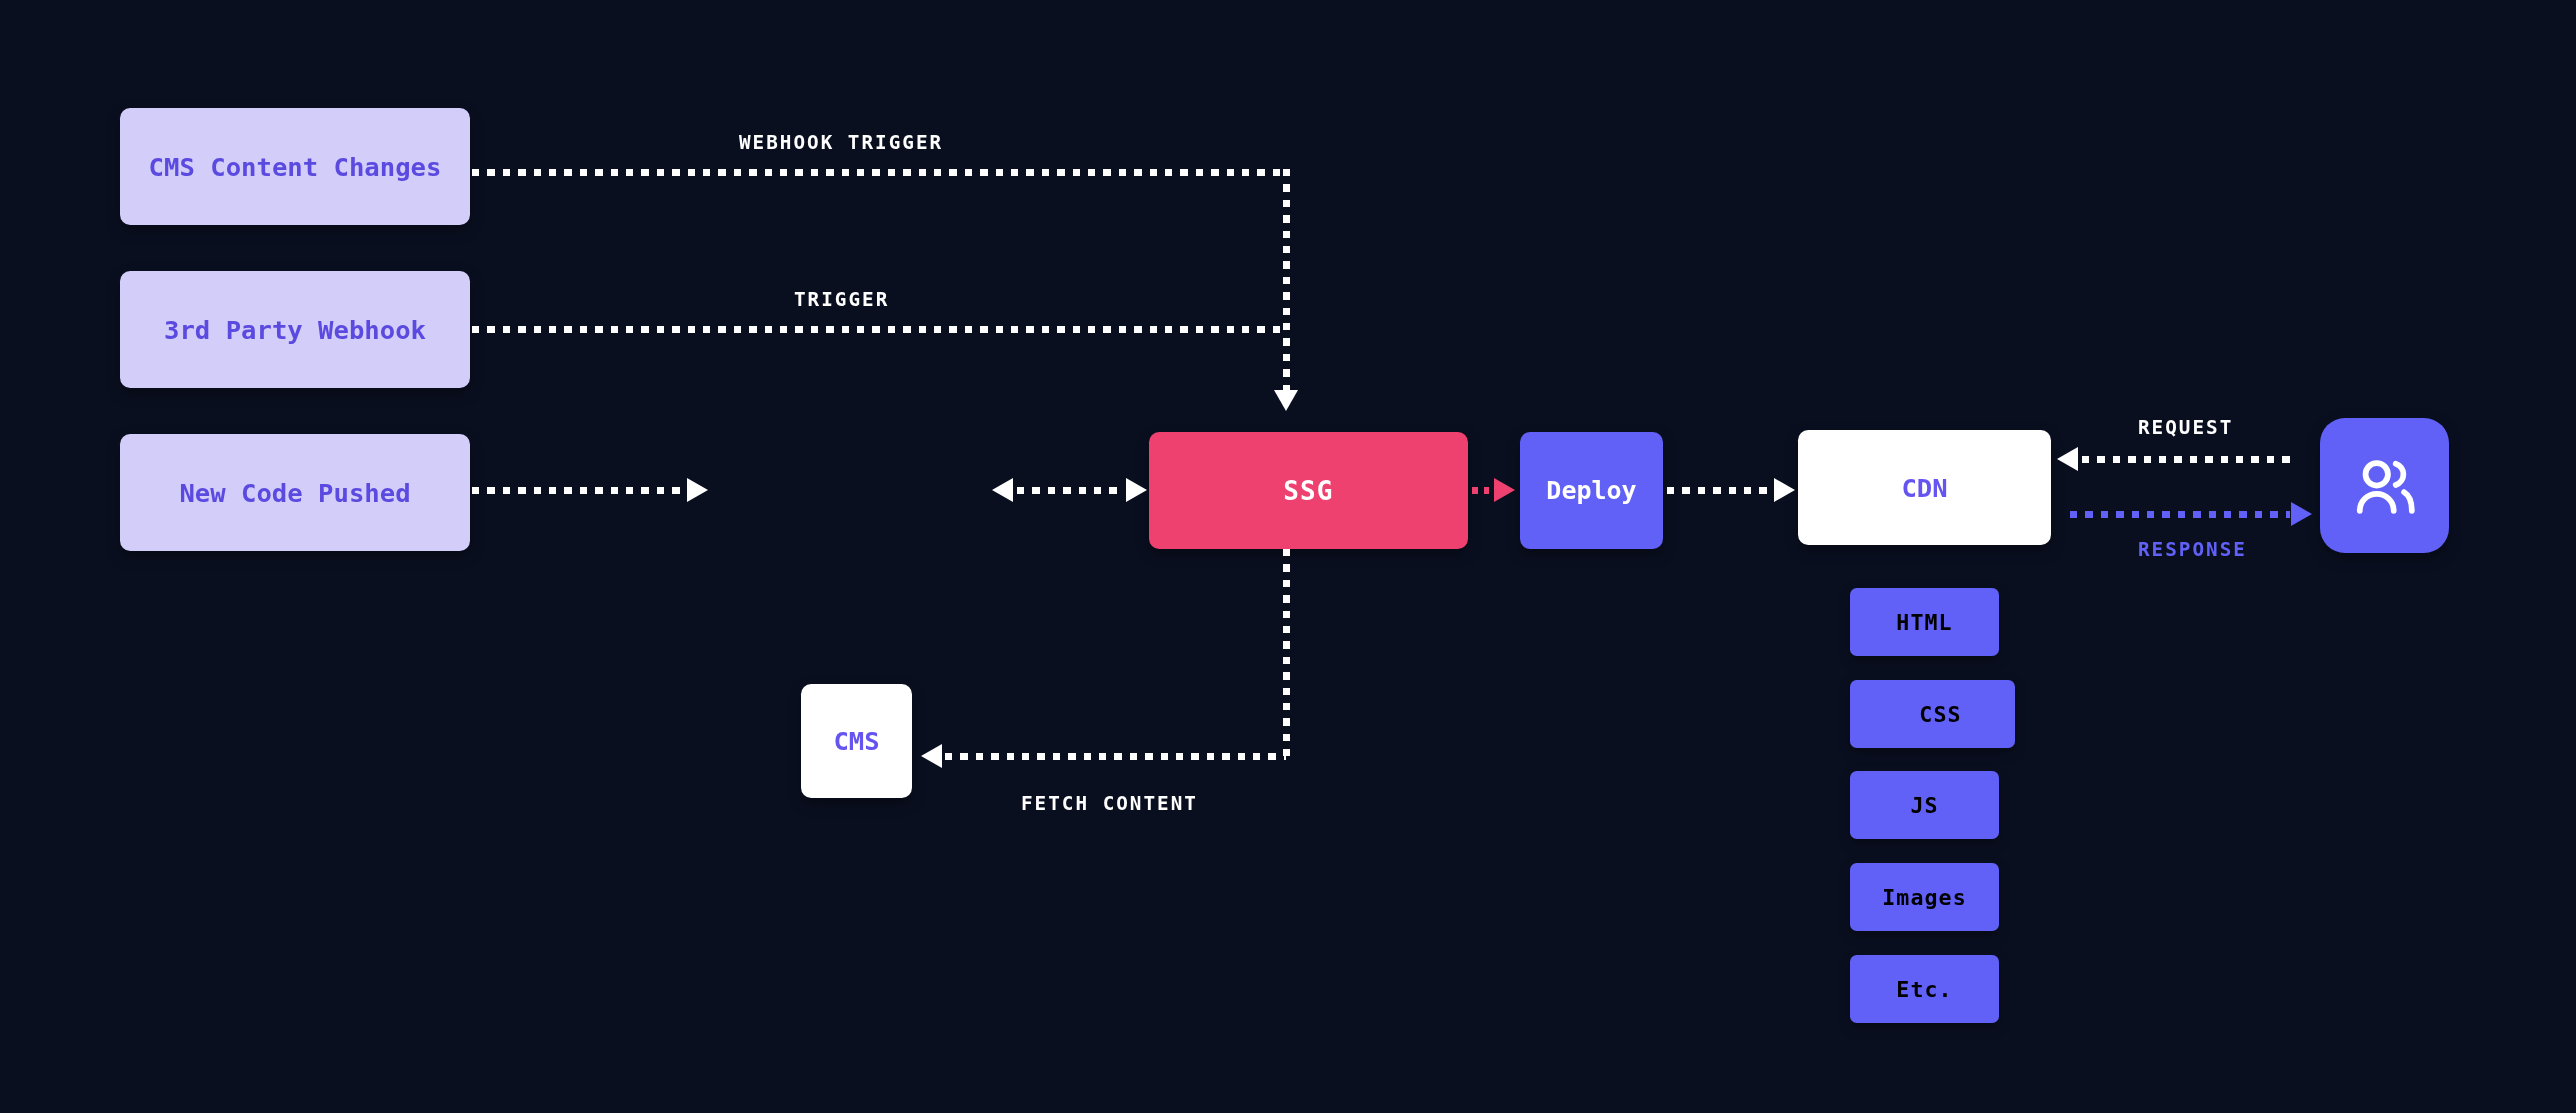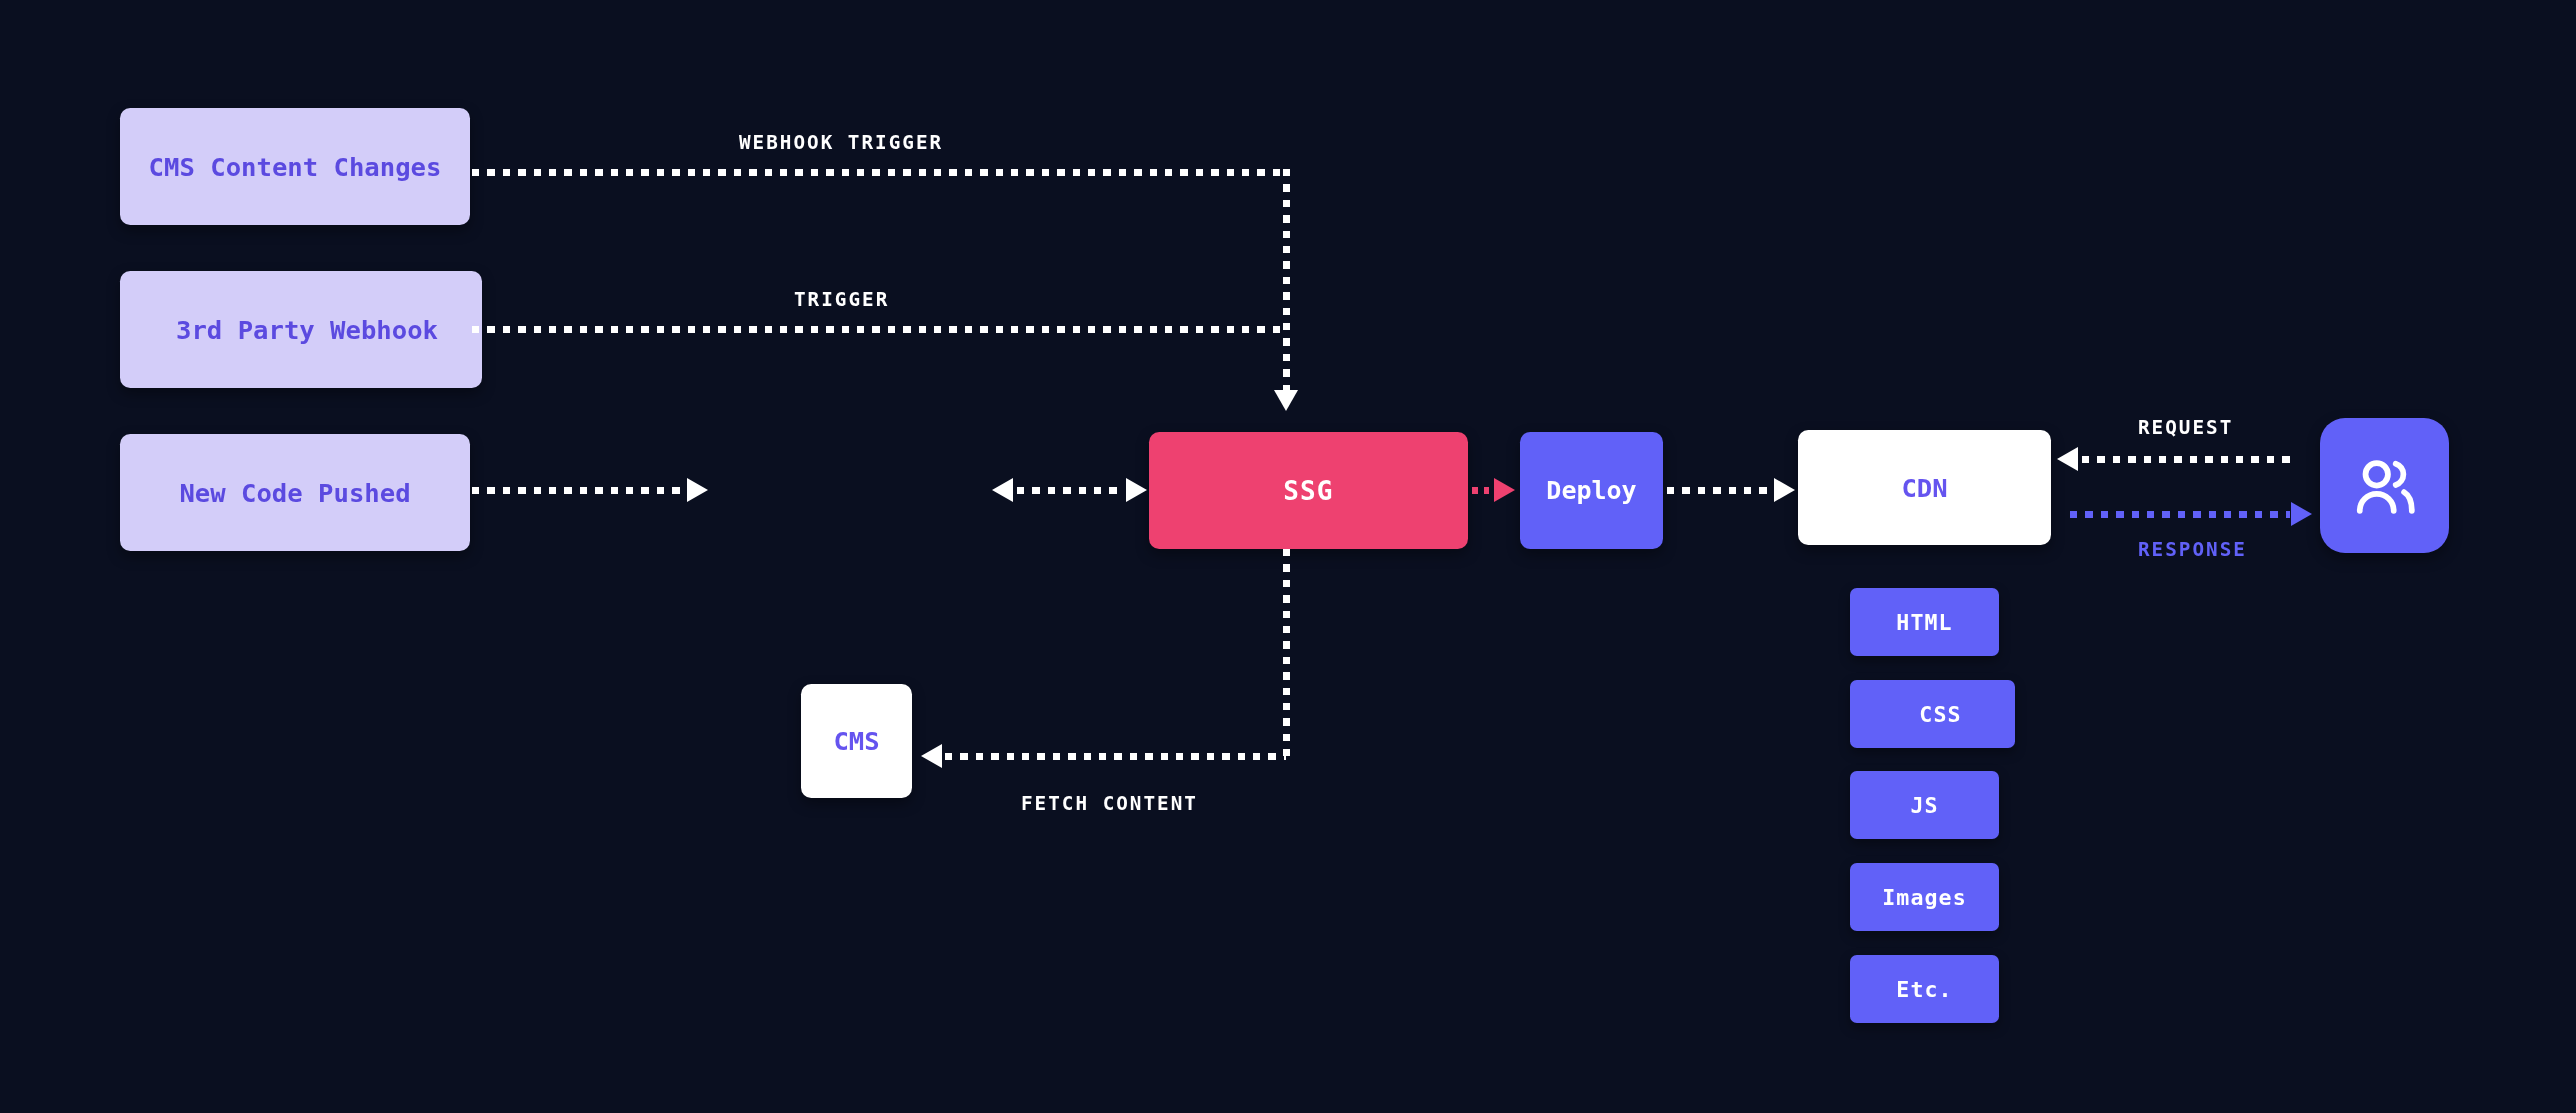--- a/index.html
+++ b/index.html
@@ -16,21 +16,21 @@
     text-align:center; font-weight:700; border-radius:10.2px;
     box-shadow:0 5.7px 12.5px rgba(0,0,0,.35);
   }
   .node.lav{ background:var(--lavender); color:var(--accent); font-size:25.6px; }
   .node.white{ background:var(--white); color:var(--accent-light); font-size:25.6px; }
   .node.pink{ background:var(--pink); color:#fff; font-size:26px; letter-spacing:1.1px; }
   .node.purple{ background:var(--purple); color:#fff; font-size:25px; }
   .node.two-line{ line-height:1.45; }
   .stack-item{
     position:absolute; left:1850px; width:149px; height:68px; border-radius:6.8px;
-    background:var(--purple); color:#ffffff; font-weight:700; font-size:21.6px; letter-spacing:1.1px;
+    background:var(--purple); color:#000000; font-weight:700; font-size:21.6px; letter-spacing:1.1px;
     display:flex; align-items:center; justify-content:center;
     box-shadow:0 4.5px 10.2px rgba(0,0,0,.35);
   }
   .edge-label{
     position:absolute; color:var(--label); font-size:19.3px; font-weight:600;
     letter-spacing:2px; white-space:nowrap;
   }
   .edge-label.purple{ color:var(--purple); }
   .line-h{ position:absolute; height:6.8px;
     background:repeating-linear-gradient(90deg,var(--white) 0 7.4px,transparent 7.4px 15.4px); }
@@ -50,21 +50,21 @@
     box-shadow:0 5.7px 12.5px rgba(0,0,0,.35);
   }
 </style>
 </head>
 <body>
 
 <div id="canvas">
 
   <div class="node lav" style="left:120px;top:108px;width:350px;height:117px;">CMS Content Changes</div>
 
-  <div class="node lav" style="left:120px;top:271px;width:350px;height:117px;padding-left:12px;">3rd Party Webhook</div>
+  <div class="node lav" style="left:120px;top:271px;width:350px;height:117px;">3rd Party Webhook</div>
 
   <div class="node lav" style="left:120px;top:434px;width:350px;height:117px;">New Code Pushed</div>
 
 
   <div class="node pink" style="left:1149px;top:432px;width:319px;height:117px;">SSG</div>
 
   <div class="node purple" style="left:1520px;top:432px;width:143px;height:117px;">Deploy</div>
 
   <div class="node white" style="left:1798px;top:430px;width:253px;height:115px;">CDN</div>
 

